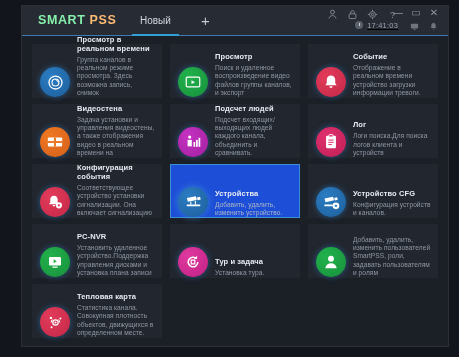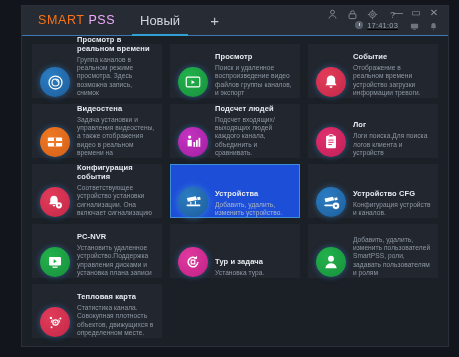--- a/index.html
+++ b/index.html
@@ -38,35 +38,35 @@
     border-bottom: 1px solid #3d7ab5;
   }
   .brand {
     position: absolute;
     left: 16px;
     top: 7px;
     font-size: 12.5px;
     letter-spacing: .6px;
     color: #e8edf3;
   }
-  .brand .b-light { font-weight: 400; color: #f97316; }
-  .brand .b-bold  { font-weight: 400; color: #f0abfc; }
+  .brand .b-light { font-weight: 700; color: #86efac; }
+  .brand .b-bold  { font-weight: 700; color: #fdba74; }
 
   .tabstrip {
     position: absolute;
     left: 108px;
     top: 0;
     height: 29px;
     display: flex;
     align-items: center;
     gap: 20px;
   }
   .tab {
     position: relative;
-    font-size: 13px;
+    font-size: 10px;
     color: #cfd6de;
     padding: 0 10px;
     height: 30px;
     line-height: 29px;
     cursor: default;
   }
   .tab.active::after {
     content: "";
     position: absolute;
     left: 2px; right: 2px; bottom: 0;

